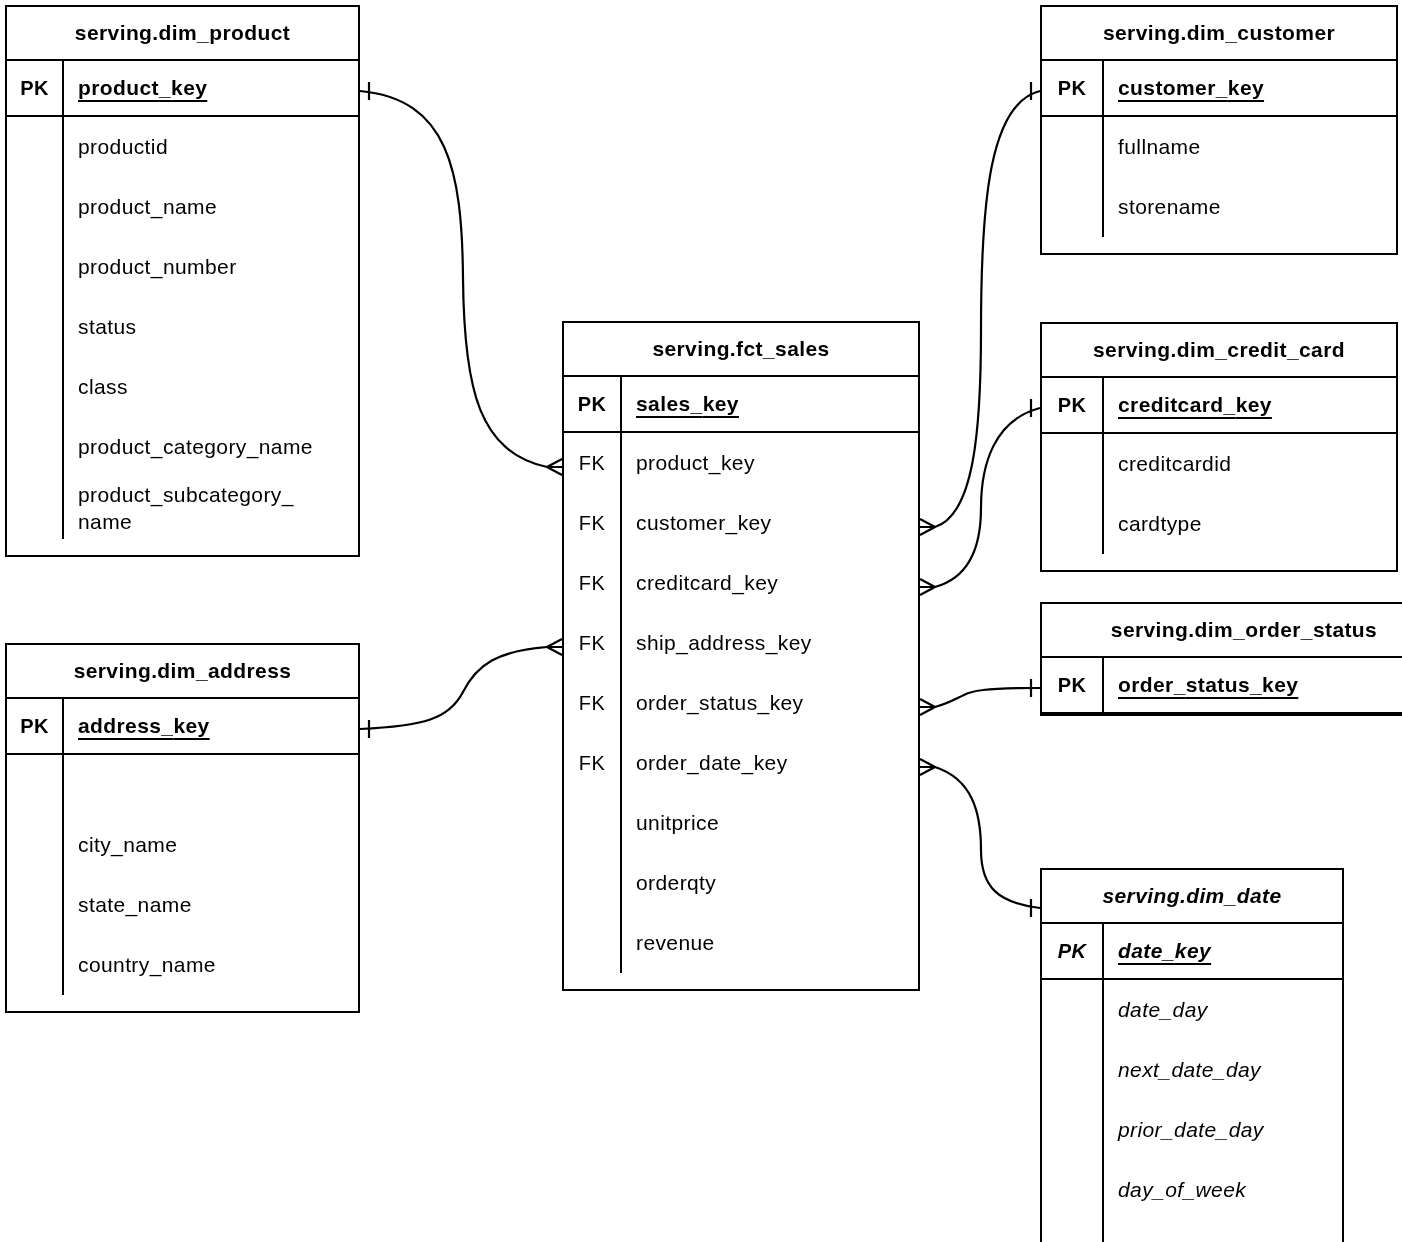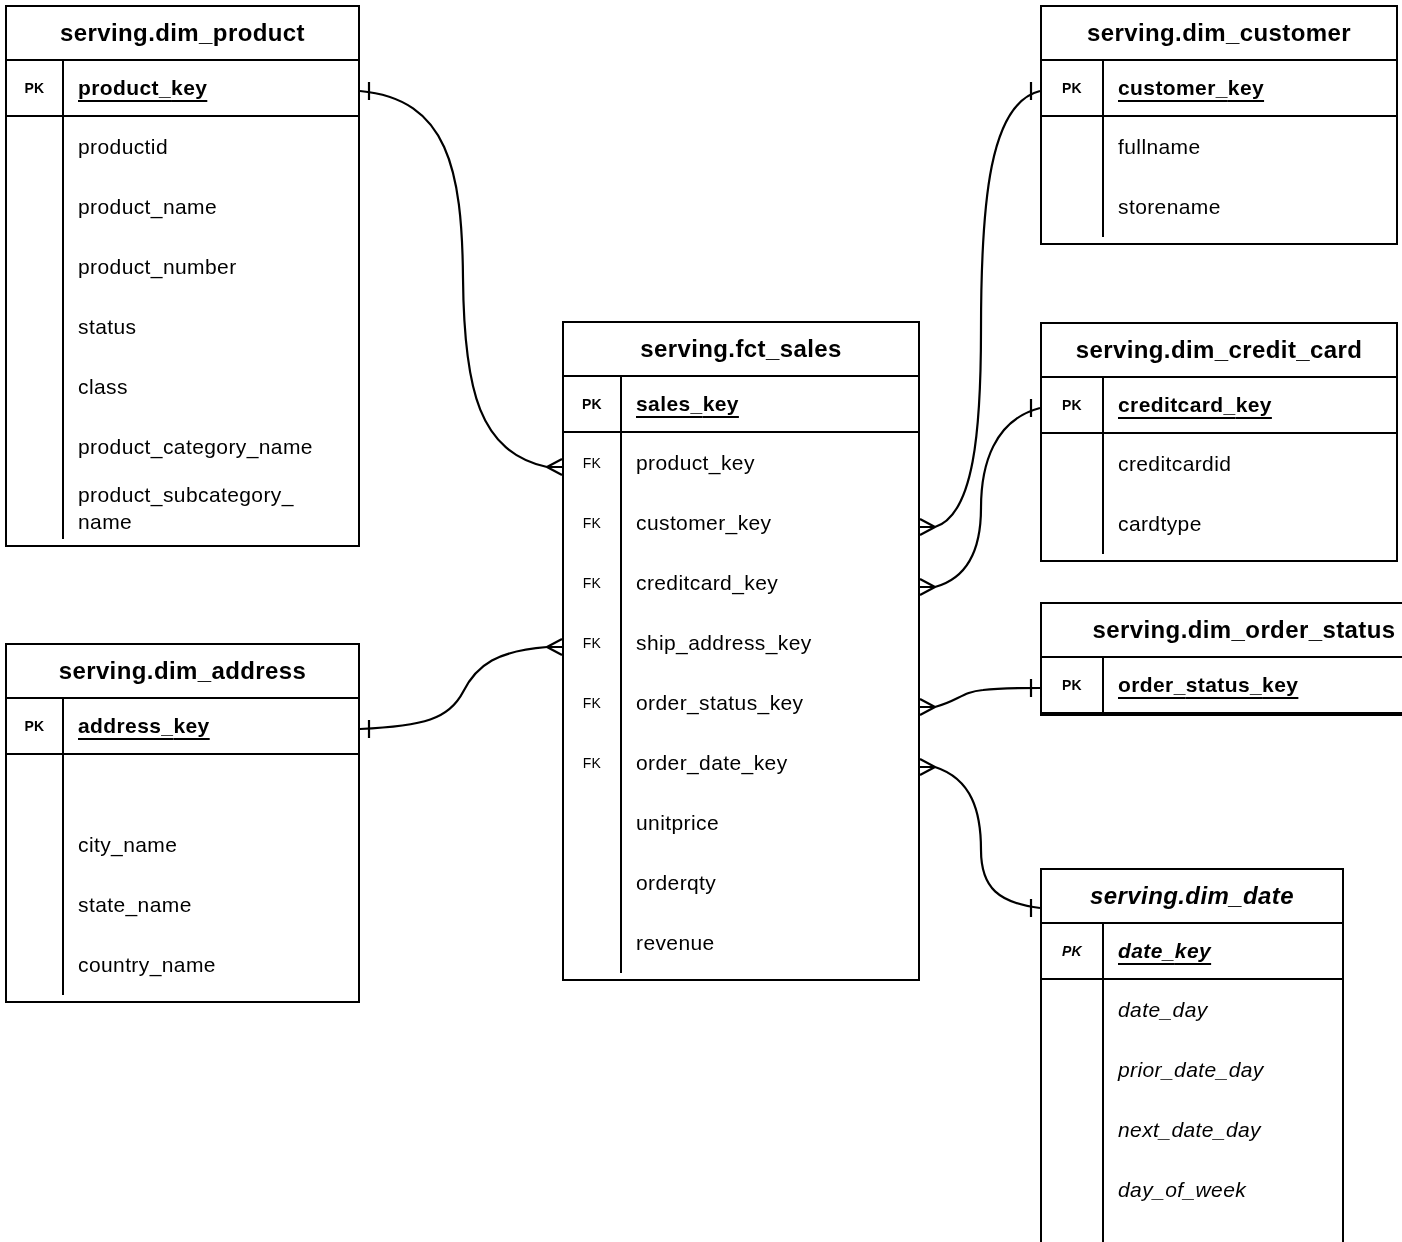--- a/index.html
+++ b/index.html
@@ -40,45 +40,45 @@
     --keyw: 57px;
   }
   .t-fct   { --keyw: 58px; }
   .t-right { --keyw: 62px; }
 
   .t-title {
     height: 54px;
     display: flex;
     align-items: center;
     justify-content: center;
-    font-size: 24px;
+    font-size: 21px;
     font-weight: bold;
     letter-spacing: 0.4px;
     border-bottom: 2px solid #000000;
   }
 
   .t-row {
     display: flex;
     align-items: stretch;
   }
   .pk-row {
     height: 56px;
     border-bottom: 2px solid #000000;
   }
   .t-body .t-row { min-height: 60px; }
-  .t-body { padding-bottom: 6px; }
+  .t-body { padding-bottom: 16px; }
 
   .t-key {
     flex: 0 0 var(--keyw);
     width: var(--keyw);
     display: flex;
     align-items: center;
     justify-content: center;
     border-right: 2px solid #000000;
-    font-size: 14px;
+    font-size: 20px;
     letter-spacing: 0.4px;
   }
   .pk-row .t-key { font-weight: bold; }
 
   .t-field {
     flex: 1 1 auto;
     display: flex;
     align-items: center;
     padding: 4px 16px 4px 14px;
     font-size: 21px;
@@ -323,30 +323,30 @@
     </div>
     <div class="t-body">
 
         <div class="t-row">
           <div class="t-key"></div>
           <div class="t-field">date_<wbr>day</div>
         </div>
 
         <div class="t-row">
           <div class="t-key"></div>
+          <div class="t-field">next_<wbr>date_<wbr>day</div>
+        </div>
+
+        <div class="t-row">
+          <div class="t-key"></div>
           <div class="t-field">prior_<wbr>date_<wbr>day</div>
         </div>
 
         <div class="t-row">
           <div class="t-key"></div>
-          <div class="t-field">next_<wbr>date_<wbr>day</div>
-        </div>
-
-        <div class="t-row">
-          <div class="t-key"></div>
           <div class="t-field">day_<wbr>of_<wbr>week</div>
         </div>
 
         <div class="t-row">
           <div class="t-key"></div>
           <div class="t-field">...</div>
         </div>
       </div>
   </div>
 

